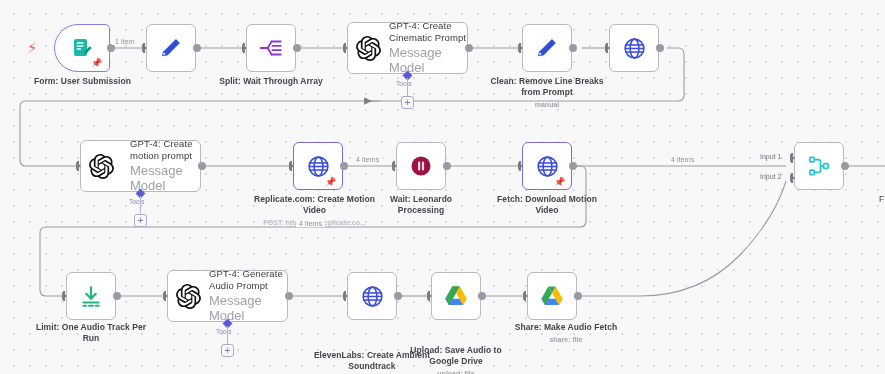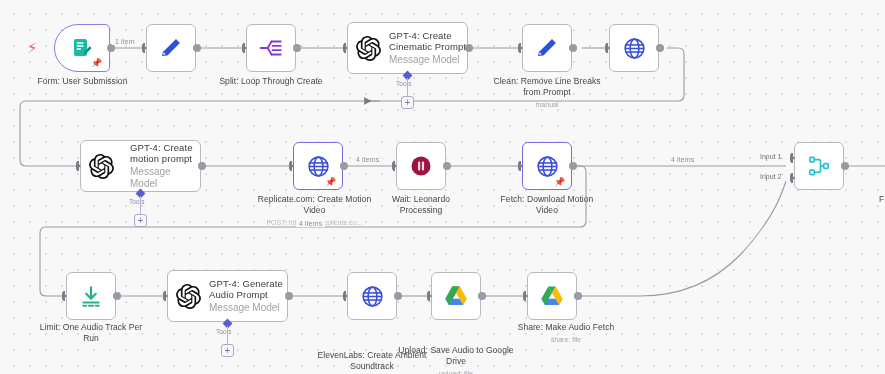--- a/index.html
+++ b/index.html
@@ -34,28 +34,29 @@
   .nbox.trigger{
     border-radius:30px 6px 6px 30px;
     border-color:#8b7ae8;
   }
   .nbox.wide{padding-left:8px;gap:8px;}
   .nbox.icononly{justify-content:center;}
 
   .iconwrap{display:flex;align-items:center;justify-content:center;flex:0 0 auto;}
   .inner-txt{display:flex;flex-direction:column;justify-content:center;line-height:1.18;}
   .inner-title{font-size:9.5px;color:#3b3b42;letter-spacing:.1px;}
-  .inner-sub{font-size:10px;color:#a0a0aa;margin-top:2px;}
+  .inner-sub{font-size:13px;color:#a0a0aa;margin-top:2px;}
 
   
   .cap{
     position:absolute;text-align:center;
     font-size:8.5px;color:#44444c;line-height:1.3;
     letter-spacing:.05px;
     white-space:normal;
+    font-weight:bold;
   }
   .cap .sub{display:block;font-size:7px;color:#a5a5af;margin-top:1.5px;letter-spacing:0;}
   .cap .sub.url{color:#bcbcc6;}
 
   
   .port-out{
     position:absolute;width:8px;height:8px;border-radius:50%;
     background:#9a9aa4;
   }
   .port-in{
@@ -188,21 +189,21 @@
             <line x1="13.5" y1="10" x2="21" y2="10"></line>
             <line x1="13.5" y1="14" x2="21" y2="14"></line>
           </g>
         </svg>
       </span>
     </div>
     <span class="port-in" style="left:-4px;top:20px;"></span>
     <span class="port-out" style="left:47px;top:20px;"></span>
   </div>
   <div class="cap" style="left:206px;top:76px;width:130px;">
-    <span>Split: Loop Through Create</span>
+    <span>Split: Wait Through Array</span>
   </div>
 
   <div class="node" style="left:347px;top:22px;">
     <div class="nbox wide" style="width:121px;height:52px;">
       <span class="iconwrap">
         <svg width="25" height="25" viewBox="0 0 24 24">
           <path fill="#101010" d="M22.28 9.82a5.98 5.98 0 0 0-.51-4.91 6.05 6.05 0 0 0-6.51-2.9A6.07 6.07 0 0 0 4.98 4.18a5.98 5.98 0 0 0-4 2.9 6.05 6.05 0 0 0 .74 7.1 5.98 5.98 0 0 0 .51 4.91 6.05 6.05 0 0 0 6.51 2.9 5.98 5.98 0 0 0 4.5 2.01 6.05 6.05 0 0 0 5.78-4.19 5.98 5.98 0 0 0 4-2.9 6.05 6.05 0 0 0-.74-7.09zm-9.02 12.6a4.48 4.48 0 0 1-2.88-1.04l.14-.08 4.78-2.76a.78.78 0 0 0 .39-.68V11.1l2.02 1.17a.07.07 0 0 1 .04.05v5.58a4.5 4.5 0 0 1-4.49 4.52zM3.6 18.3a4.47 4.47 0 0 1-.54-3.01l.14.08 4.78 2.76a.78.78 0 0 0 .78 0l5.84-3.37v2.33a.08.08 0 0 1-.03.06L9.74 19.95a4.5 4.5 0 0 1-6.14-1.65zM2.34 7.9a4.48 4.48 0 0 1 2.34-1.97v5.68a.77.77 0 0 0 .38.67l5.83 3.36-2.02 1.17a.07.07 0 0 1-.07 0L3.98 14.02A4.5 4.5 0 0 1 2.34 7.9zm16.6 3.86L13.1 8.38l2.02-1.16a.07.07 0 0 1 .07 0l4.83 2.79a4.49 4.49 0 0 1-.67 8.1v-5.68a.78.78 0 0 0-.4-.67zm2.01-3.03l-.14-.08-4.77-2.79a.78.78 0 0 0-.79 0L9.42 9.23V6.9a.07.07 0 0 1 .03-.06l4.83-2.79a4.49 4.49 0 0 1 6.67 4.65zM8.32 12.87L6.3 11.7a.07.07 0 0 1-.04-.05V6.07a4.49 4.49 0 0 1 7.37-3.45l-.14.08L8.7 5.46a.78.78 0 0 0-.39.68v6.73zm1.1-2.36L12.02 9l2.6 1.5v3l-2.6 1.5-2.6-1.5v-3z"></path>
         </svg>
       </span>
       <span class="inner-txt">

